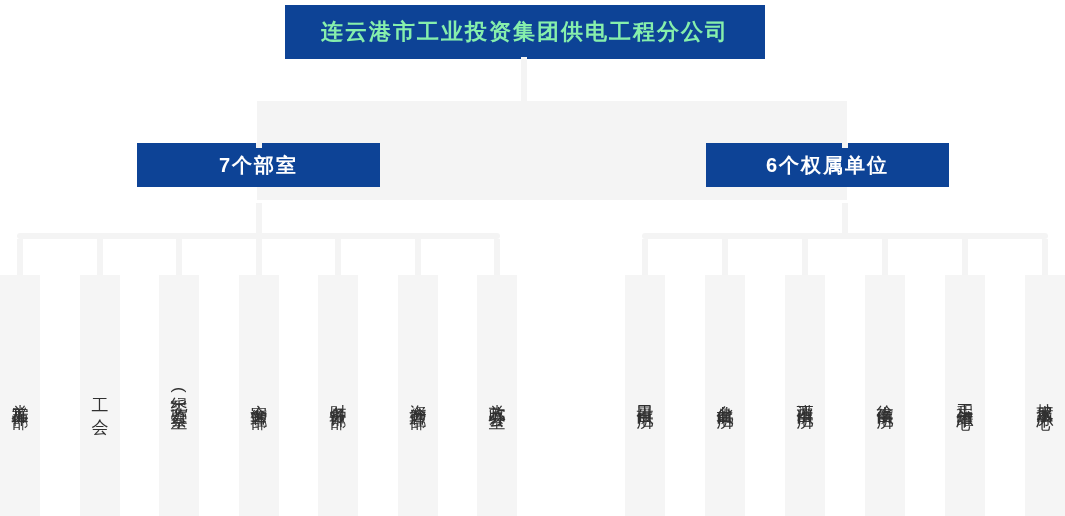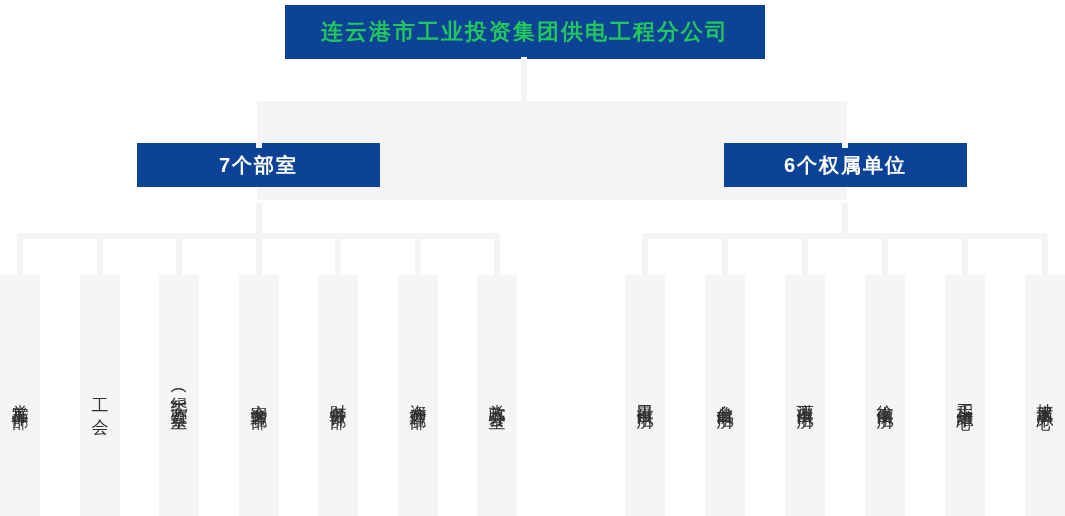--- a/index.html
+++ b/index.html
@@ -9,30 +9,30 @@
   }
   
   .cline{position:absolute;background:var(--connector,#f4f4f4);}
   .z1{z-index:1}.z3{z-index:3}
   
   .band{position:absolute;left:257px;top:101px;width:590px;height:99px;
         background:var(--connector,#f4f4f4);z-index:1;}
   
   .root-box{
     position:absolute;left:285px;top:5px;width:480px;height:54px;
-    background:var(--blue,#0d4396);color:#22c55e;display:flex;align-items:center;
+    background:var(--blue,#0d4396);color:#86efac;display:flex;align-items:center;
     justify-content:center;font-size:22px;font-weight:bold;letter-spacing:2px;z-index:2;
   }
   .group-box{
     position:absolute;top:143px;width:243px;height:44px;
     background:var(--blue,#0d4396);color:#fff;display:flex;align-items:center;
     justify-content:center;font-size:20px;font-weight:bold;letter-spacing:2px;z-index:2;
   }
   .group-left{left:137px;}
-  .group-right{left:724px;}
+  .group-right{left:706px;}
   
   .col{
     position:absolute;top:275px;width:40px;height:241px;
     background:var(--column,#f5f5f5);display:flex;align-items:center;justify-content:center;
     z-index:2;
   }
   .col span{
     writing-mode:vertical-rl;text-orientation:mixed;
     font-size:17px;letter-spacing:2px;line-height:1;color:var(--ink,#303030);
     white-space:nowrap;

